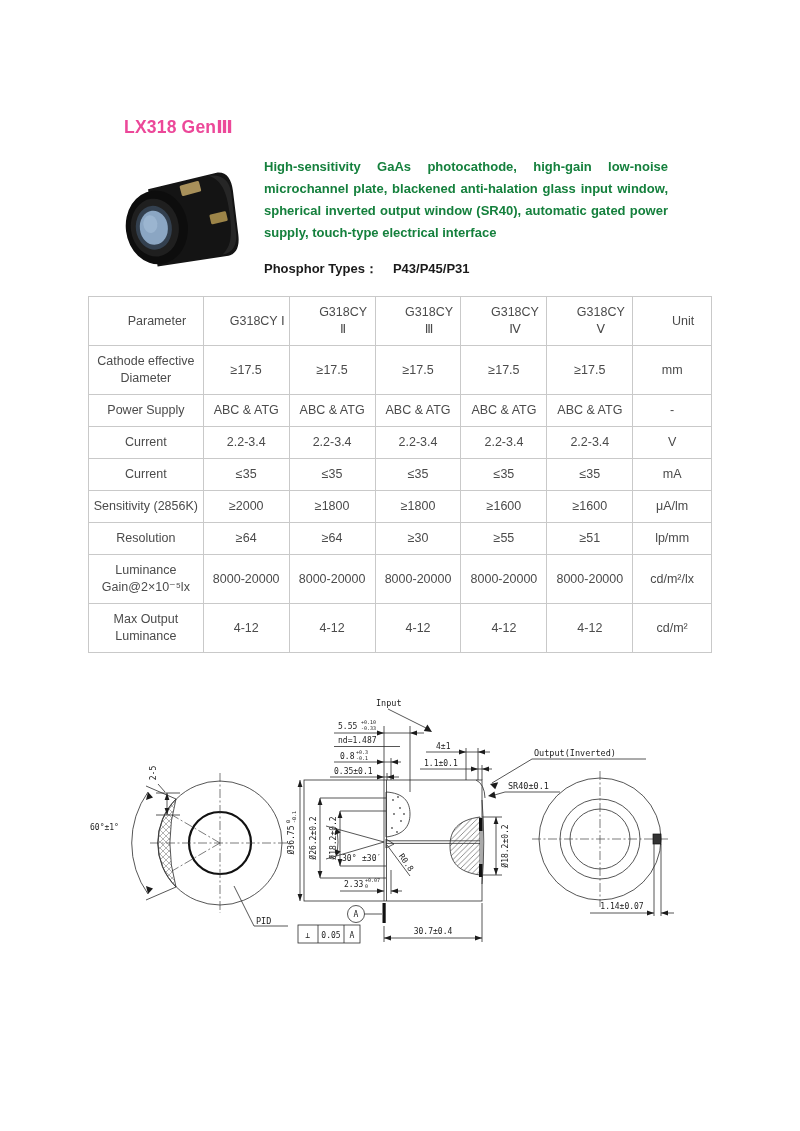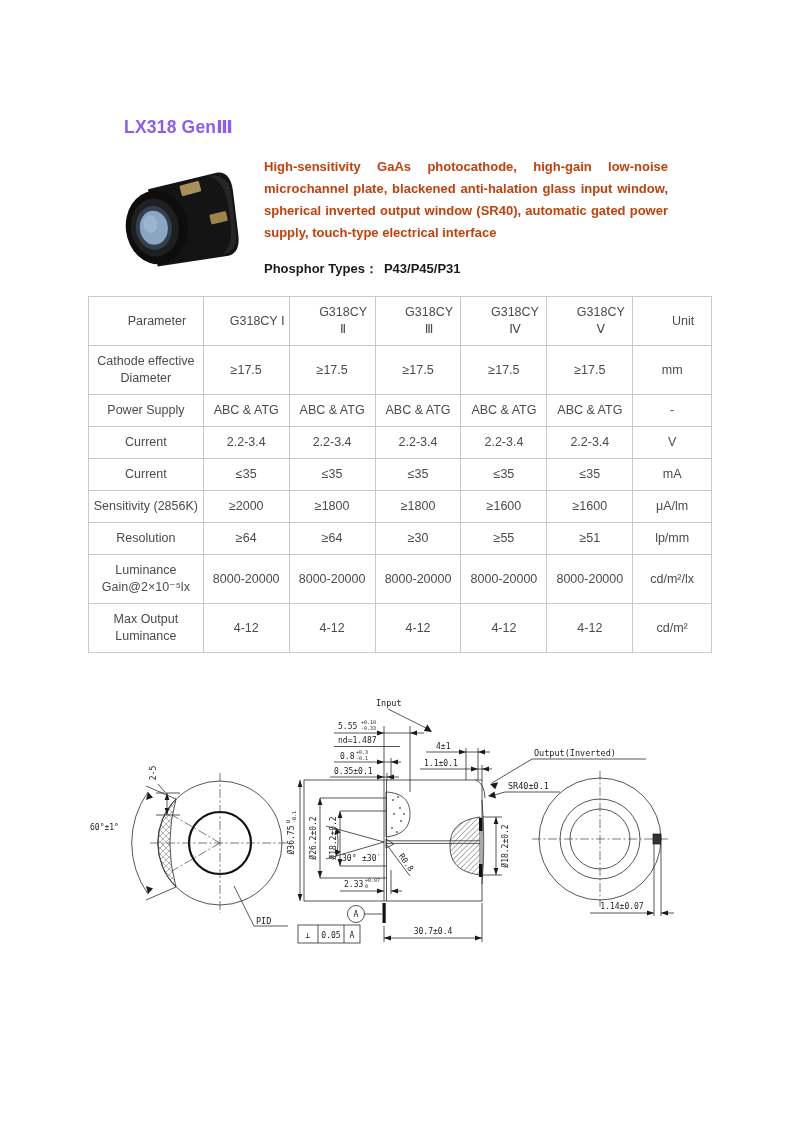--- a/index.html
+++ b/index.html
@@ -1,24 +1,24 @@
 <!DOCTYPE html>
 <html><head>
 <meta charset="utf-8">
 <style>
   html,body{margin:0;padding:0;background:#ffffff;}
   .page{position:relative;width:800px;height:1131px;background:#fff;
         font-family:"Liberation Sans","DejaVu Sans",sans-serif;overflow:hidden;}
   .title{position:absolute;left:124px;top:117px;font-size:17.5px;font-weight:bold;
-         color:#8b5cf6;letter-spacing:.2px;}
+         color:#ec4899;letter-spacing:.2px;}
   .photo{position:absolute;left:114px;top:163px;width:140px;height:112px;}
   .desc{position:absolute;left:264px;top:156px;width:404px;font-size:13px;line-height:22px;
-        font-weight:bold;color:#c2410c;text-align:justify;}
+        font-weight:bold;color:#15803d;text-align:justify;}
   .phos{position:absolute;left:264px;top:260px;font-size:13px;font-weight:bold;color:#1a1a1a;}
-  .phos .val{margin-left:6px;}
+  .phos .val{margin-left:15px;}
   table.spec{position:absolute;left:88px;top:296px;width:624px;border-collapse:collapse;
              font-size:12.5px;color:#4b4b4b;}
   table.spec th,table.spec td{border:1px solid #c9c9c9;text-align:center;vertical-align:middle;
              padding:7px 4px;font-weight:normal;line-height:17px;}
   table.spec th{height:19px;padding-left:26px;}
   .drawing{position:absolute;left:88px;top:680px;}
   svg text{font-family:"DejaVu Sans Mono","Liberation Mono",monospace;fill:#1c1c1c;}
   .dljn{stroke:#2b2b2b;stroke-width:.8;fill:none;}
   .thick{stroke:#111;stroke-width:2.2;fill:none;}
   .cl{stroke:#444;stroke-width:.7;fill:none;stroke-dasharray:9 2.5 2 2.5;}

